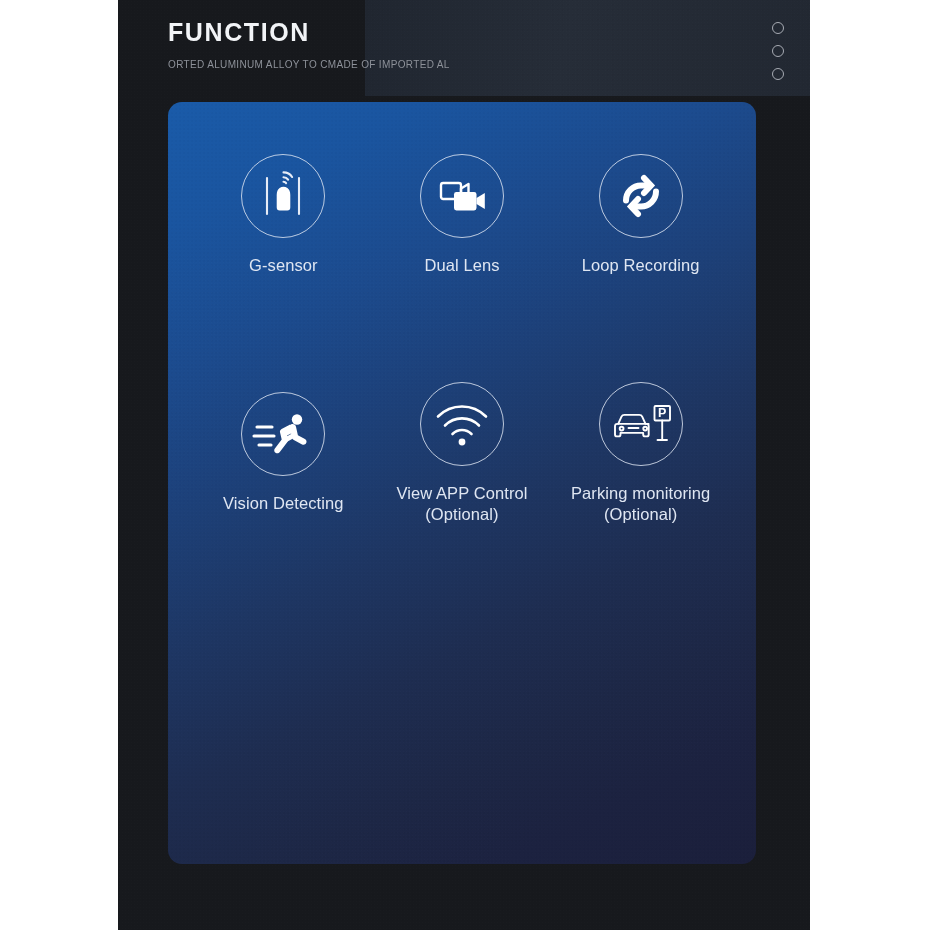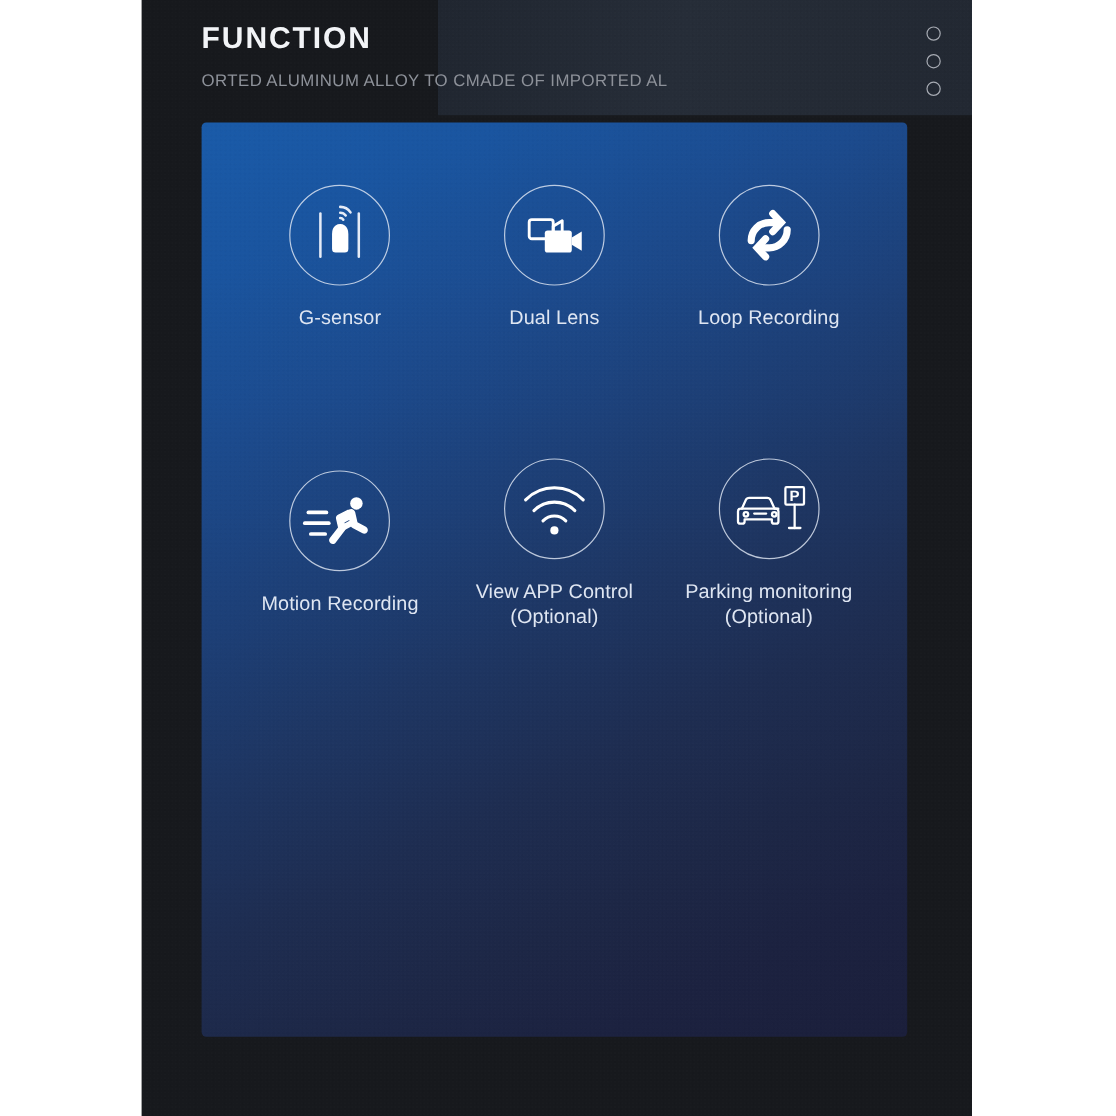--- a/index.html
+++ b/index.html
@@ -62,21 +62,21 @@
   .header-title {
     font-size: 25px;
     font-weight: bold;
     letter-spacing: 1.6px;
     color: #f2f4f7;
     line-height: 1;
     margin: 0;
   }
   .header-sub {
     margin-top: 14px;
-    font-size: 14px;
+    font-size: 10px;
     letter-spacing: .35px;
     color: #8d9199;
     white-space: nowrap;
   }
 
   
   .dots {
     position: absolute;
     right: 146px;
     top: 22px;
@@ -92,21 +92,21 @@
     box-sizing: border-box;
   }
 
   
   .panel {
     position: absolute;
     left: 168px;
     top: 102px;
     width: 588px;
     height: 762px;
-    border-radius: 4px;
+    border-radius: 14px;
     background:
       linear-gradient(154deg,
         #1a5ba9 0%,
         #1a55a0 12%,
         #1c4b8e 26%,
         #1d4078 40%,
         #1e3663 53%,
         #1e2d51 66%,
         #1d2746 78%,
         #1c2240 88%,
@@ -247,21 +247,21 @@
               <path d="M38.2 18.6l-8.6 4.4c-1.3.7-1.9 2-1.6 3.3l1.7 7.2-6.8 8.9c-1.1 1.4-.8 3.3.6 4.3 1.4 1 3.3.7 4.3-.7l7.6-10c.6-.8.8-1.8.6-2.7l-.9-3.8 4-2.1 1.1 4.6c.2.9.8 1.6 1.6 2l8.3 4.4c1.5.8 3.4.2 4.1-1.3.8-1.5.2-3.4-1.3-4.2l-7-3.7-1.9-8.4c-.5-2.3-3-3.4-5.1-2.3l-.7.4z"></path>
               <path d="M40 27.6l-9.2 4.9 2.6 4.3 8.5-4.7z"></path>
             </g>
             <g stroke="#ffffff" stroke-width="3.1" stroke-linecap="round">
               <line x1="5" y1="21" x2="20" y2="21"></line>
               <line x1="2" y1="30" x2="22" y2="30"></line>
               <line x1="7" y1="39" x2="19" y2="39"></line>
             </g>
           </svg>
         </div>
-        <div class="cell-label">Motion Recording</div>
+        <div class="cell-label">Vision Detecting</div>
       </div>
 
 
       <div class="cell row3">
         <div class="icon-ring">
           <svg width="58" height="52" viewBox="0 0 58 52" fill="none" stroke="#ffffff" stroke-width="2.6" stroke-linecap="round">
             <path d="M5 18.5C11.5 12 19.8 8.5 29 8.5S46.5 12 53 18.5"></path>
             <path d="M12 27.5c4.6-4.6 10.5-7.1 17-7.1s12.4 2.5 17 7.1"></path>
             <path d="M19.5 36c2.7-2.7 5.9-4 9.5-4s6.8 1.3 9.5 4"></path>
             <circle cx="29" cy="44" r="3.4" fill="#ffffff" stroke="none"></circle>

